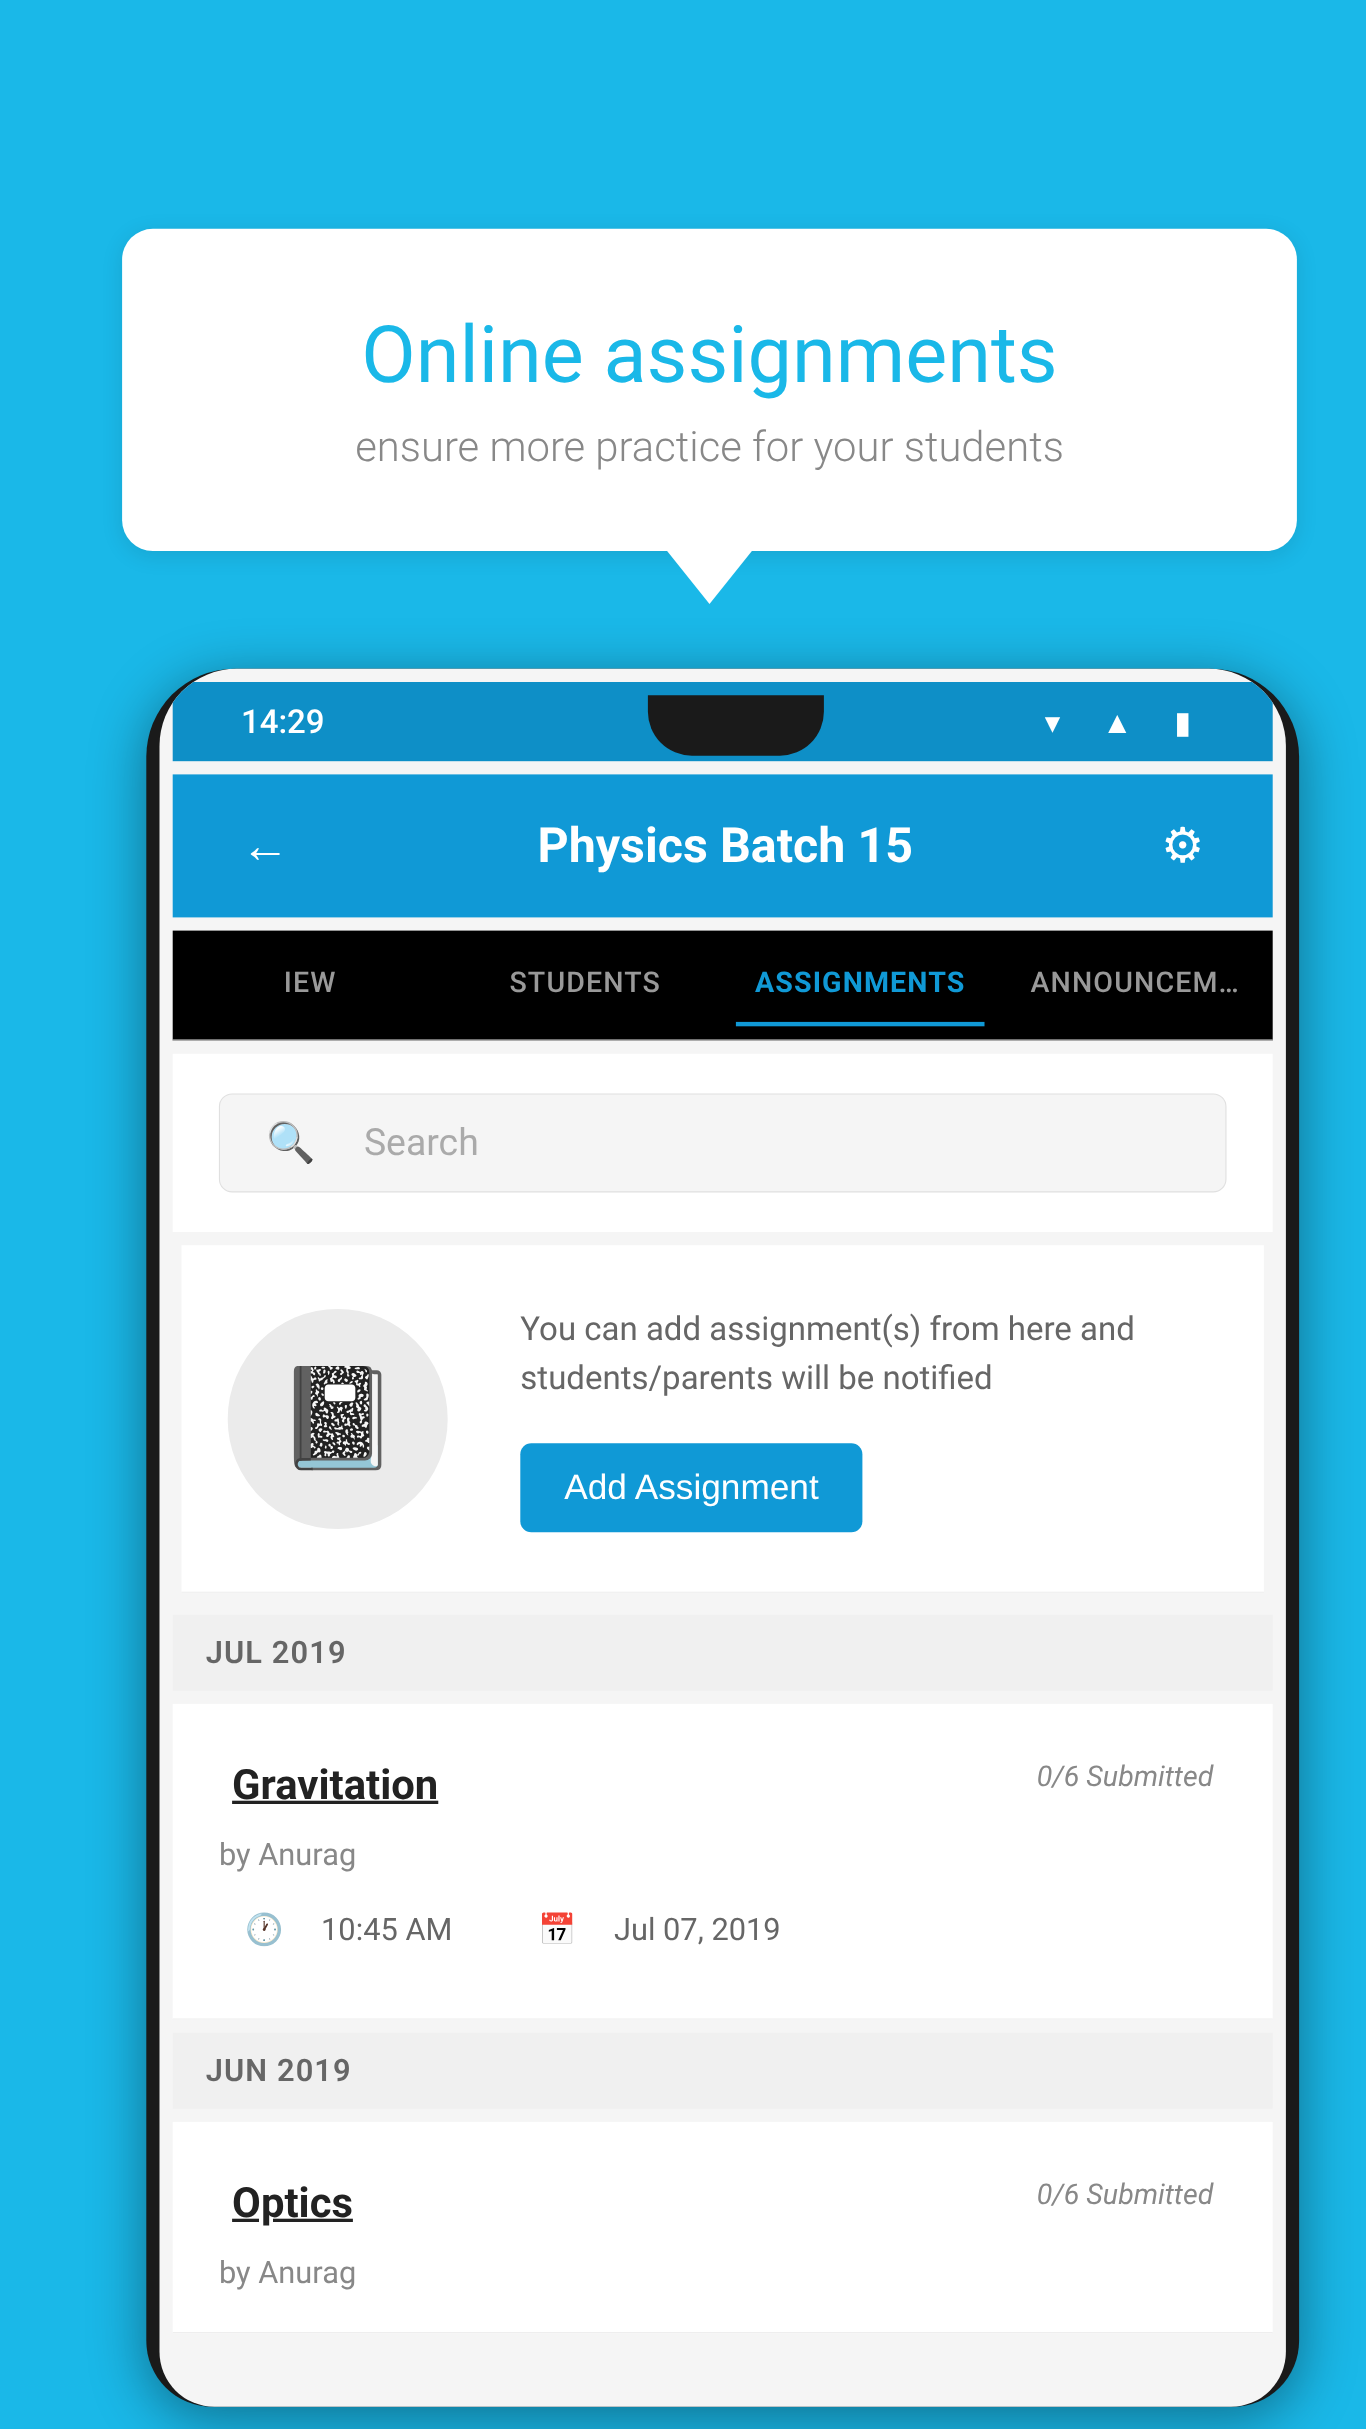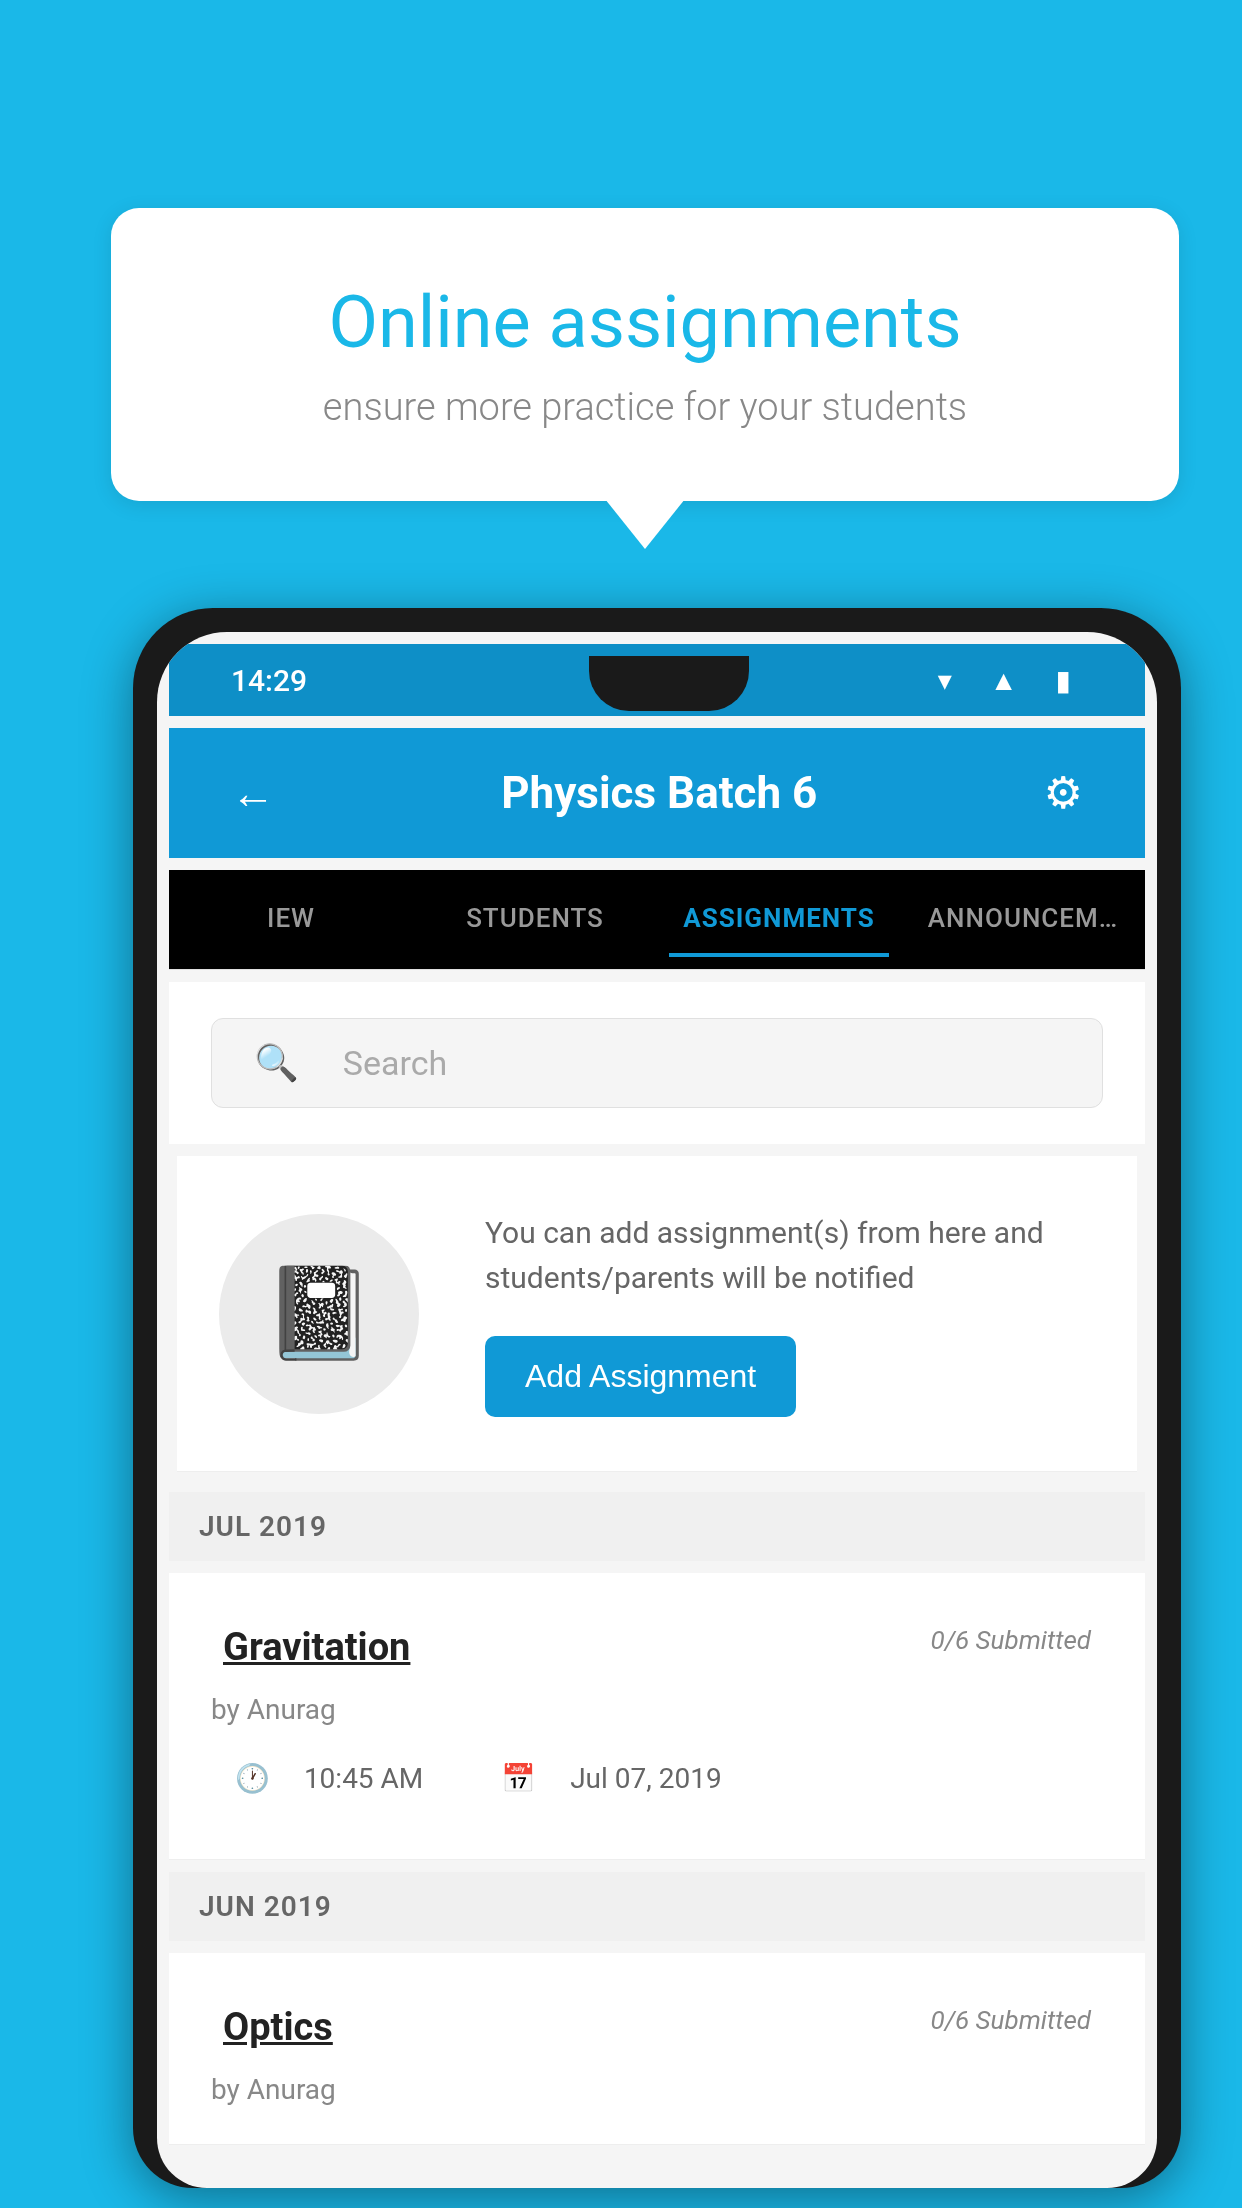--- a/index.html
+++ b/index.html
@@ -65,21 +65,20 @@
       position: absolute;
       top: 560px;
       left: 85px;
       right: 85px;
       bottom: 0;
     }
 
     .phone-outer {
       background: #1a1a1a;
       border-radius: 80px 80px 60px 60px;
-      padding: 12px;
       width: 100%;
       height: 1580px;
       position: relative;
       box-shadow: 0 10px 50px rgba(0,0,0,0.4);
     }
 
     .phone-inner {
       background: #f5f5f5;
       border-radius: 70px 70px 50px 50px;
       overflow: hidden;
@@ -351,21 +350,21 @@
         <div class="status-icons">
           <span class="wifi-icon">▾</span>
           <span class="signal-icon">▲</span>
           <span class="battery-icon">▮</span>
         </div>
       </div>
 
       <div class="app-header">
         <span class="back-arrow">←</span>
         <div class="header-center">
-          <div class="header-title">Physics Batch 6</div>
+          <div class="header-title">Physics Batch 15</div>
         </div>
         <span class="settings-icon">⚙</span>
       </div>
 
       <div class="tab-bar">
         <div class="tab-item">IEW</div>
         <div class="tab-item">STUDENTS</div>
         <div class="tab-item active">ASSIGNMENTS</div>
         <div class="tab-item">ANNOUNCEM…</div>
       </div>

